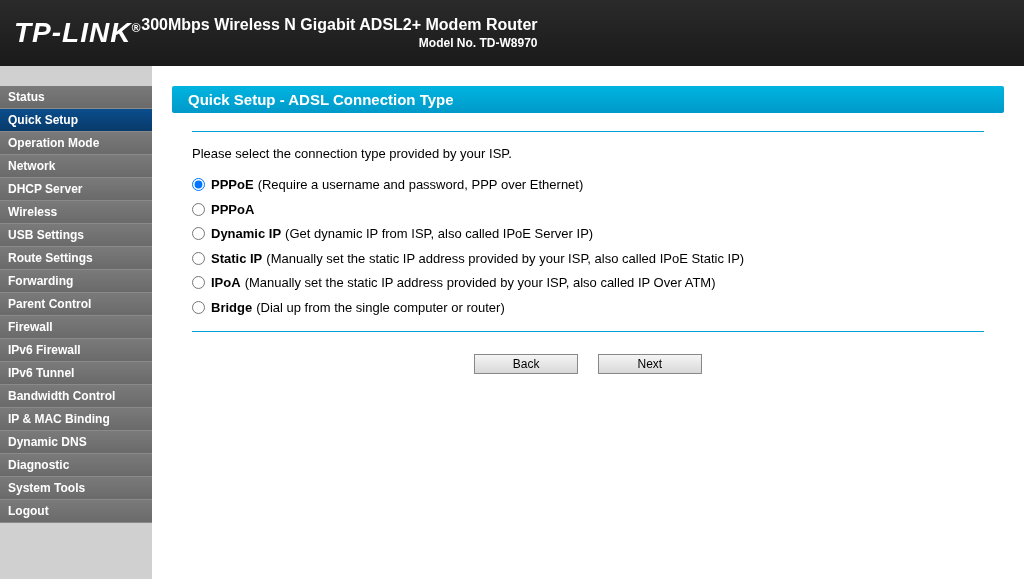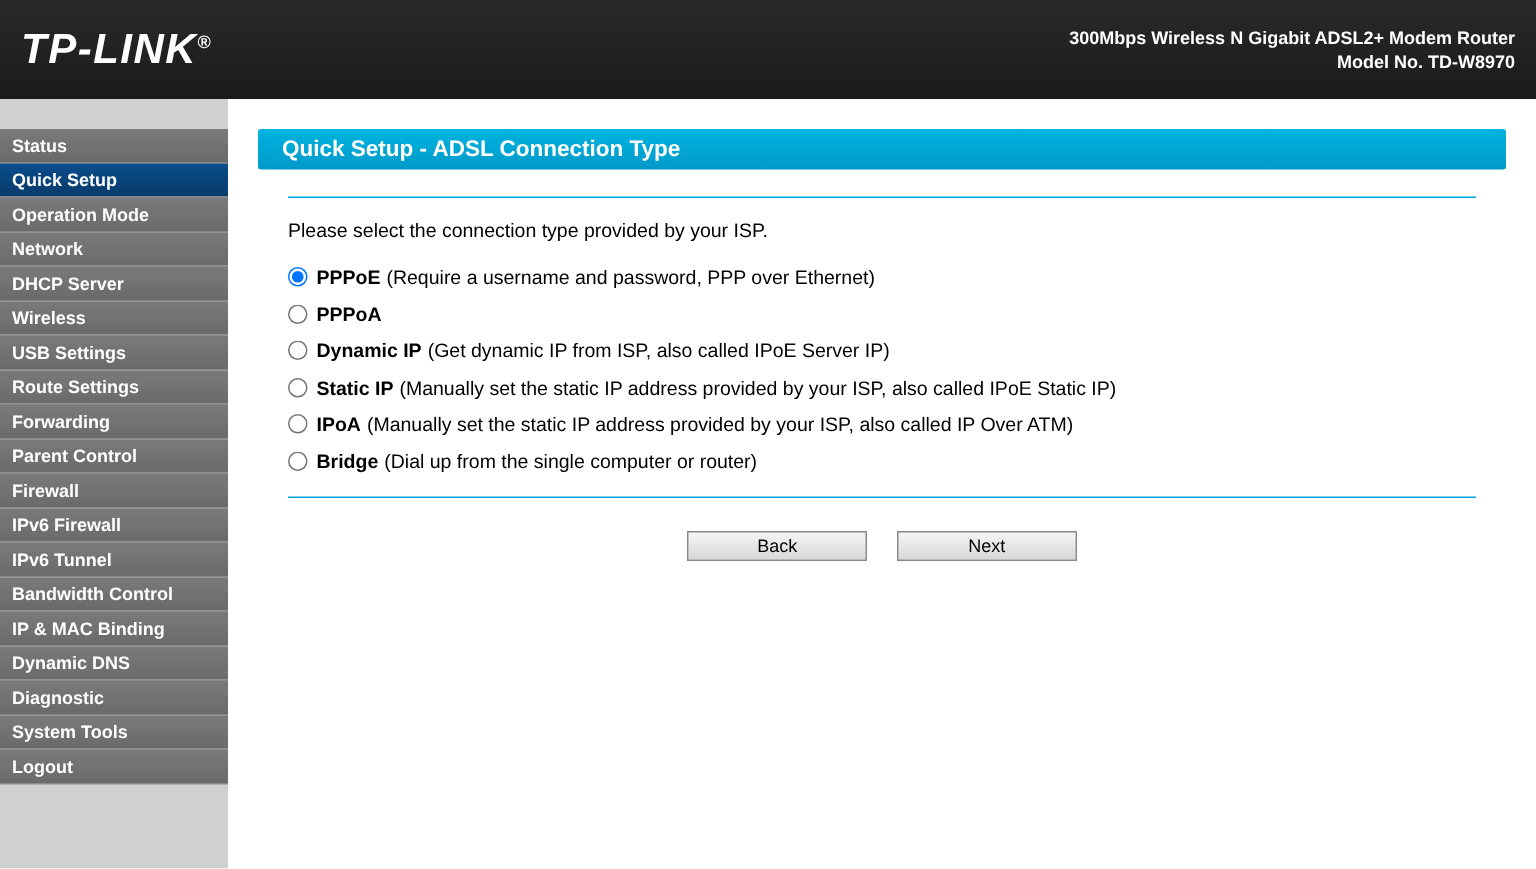--- a/index.html
+++ b/index.html
@@ -9,40 +9,39 @@
   background: #fff;
   width: 1024px;
   height: 579px;
   overflow: hidden;
 }
 .header {
   background: linear-gradient(to bottom, #2a2a2a 0%, #1a1a1a 100%);
   height: 66px;
   display: flex;
   align-items: center;
-  justify-content: space-between;
   padding: 0 14px;
   color: #fff;
 }
 .logo {
   font-size: 28px;
   font-weight: bold;
   letter-spacing: 1px;
   color: #fff;
   font-style: italic;
 }
 .logo-reg {
   font-size: 12px;
   vertical-align: super;
 }
 .header-right {
   text-align: right;
 }
 .header-title {
-  font-size: 12px;
+  font-size: 16px;
   font-weight: bold;
 }
 .header-model {
   font-size: 12px;
   margin-top: 2px;
   font-weight: bold;
 }
 .container {
   display: flex;
   height: calc(579px - 66px);
@@ -108,21 +107,21 @@
 .opt-desc {
   color: #000;
   margin-left: 4px;
 }
 .button-row {
   text-align: center;
   margin-top: 22px;
 }
 .btn {
   display: inline-block;
-  width: 120px;
+  width: 104px;
   padding: 2px 0;
   font-size: 12px;
   background: linear-gradient(to bottom, #f5f5f5 0%, #d8d8d8 100%);
   border: 1px solid #888;
   cursor: pointer;
   margin: 0 8px;
   text-align: center;
 }
 </style>
 </head>

